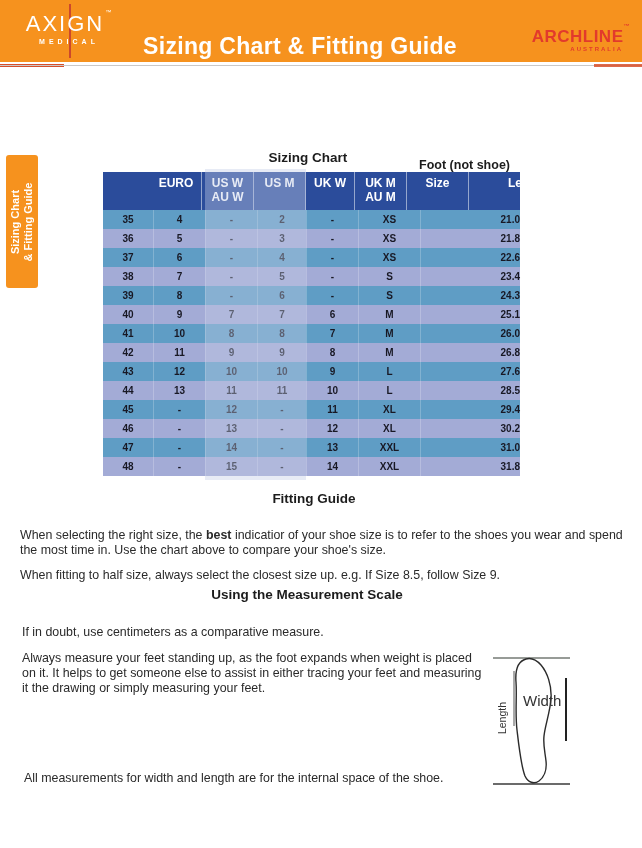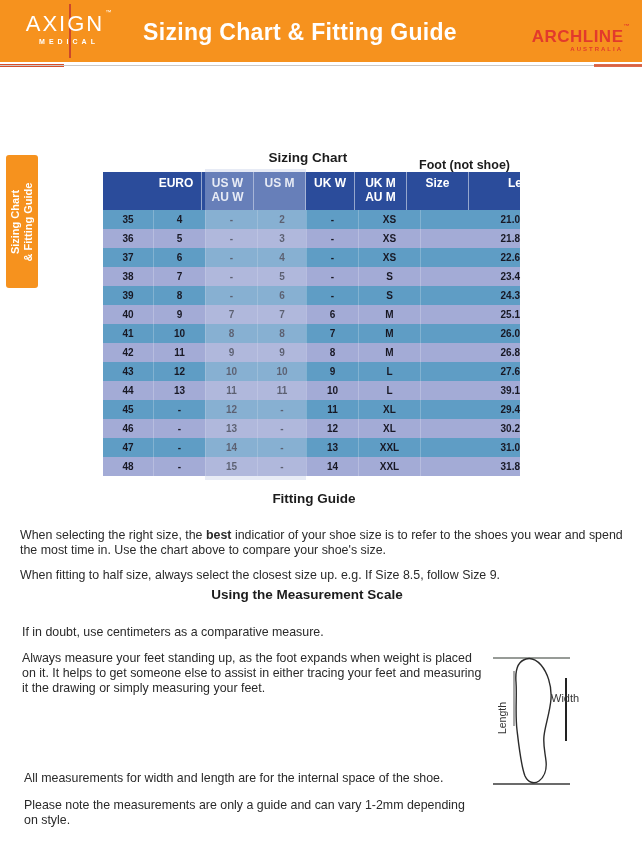--- a/index.html
+++ b/index.html
@@ -6,21 +6,21 @@
   #canvas{position:relative;width:642px;height:848px;background:#fff;overflow:hidden;
           font-family:"Liberation Sans",sans-serif;color:var(--text-dark,#231f20);}
 
   
   .banner{position:absolute;left:0;top:0;width:642px;height:62px;background:var(--orange);}
   .axign{position:absolute;left:22px;top:9px;width:94px;text-align:center;color:#fff;}
   .axign-line{position:absolute;left:69px;top:4px;width:2px;height:54px;background:#c8402e;opacity:.9;}
   .axign-name{position:relative;font-size:22px;letter-spacing:2px;font-weight:400;line-height:24px;}
   .axign-name sup{font-size:6px;position:relative;top:-9px;left:1px;}
   .axign-sub{font-size:7px;font-weight:700;letter-spacing:4px;margin-top:2px;}
-  .header-title{position:absolute;left:130px;top:19px;width:340px;text-align:center;
+  .header-title{position:absolute;left:130px;top:33px;width:340px;text-align:center;
                 color:#fff;font-size:23px;font-weight:700;letter-spacing:.3px;line-height:26px;}
   .archline{position:absolute;right:12px;top:25px;width:132px;text-align:right;color:var(--logo-red);}
   .archline-name{font-size:17px;font-weight:700;letter-spacing:.5px;line-height:17px;}
   .archline-name sup{font-size:6px;position:relative;top:-7px;}
   .archline-sub{font-size:6px;font-weight:700;letter-spacing:2px;margin-top:1px;margin-right:7px;}
 
   
   .rule-gray{position:absolute;top:65px;left:0;width:642px;height:1px;background:#c9c9c9;}
   .rule-red-left{position:absolute;top:64px;left:0;width:64px;height:3px;background:var(--rule-red);}
   .rule-red-right{position:absolute;top:64px;left:594px;width:48px;height:3px;background:var(--rule-red);opacity:.85;}
@@ -58,21 +58,21 @@
   #p1{top:516px;left:20px;width:604px;}
   #p2{top:556px;left:20px;width:604px;}
   #m1{top:613px;left:22px;width:470px;}
   #m2{top:639px;left:22px;width:462px;}
   #m3{top:695px;left:24px;width:470px;}
   #m4{top:759px;left:24px;width:470px;}
   #m5{top:786px;left:24px;width:455px;}
 
   
   .diagram{position:absolute;left:490px;top:650px;width:92px;height:142px;}
-  .width-label{position:absolute;left:33px;top:42px;font-size:11px;color:#333;margin-left:28px;}
+  .width-label{position:absolute;left:33px;top:42px;font-size:15px;color:#333;}
   .length-label{position:absolute;left:-9px;top:62px;width:42px;text-align:center;
                 transform:rotate(-90deg);font-size:10.5px;color:#333;}
 </style>
 </head>
 <body>
 
 <div id="canvas">
 
   <div class="banner">
     <div class="axign-line"></div>
@@ -209,21 +209,21 @@
           <div class="tcell c5">L</div>
           <div class="tcell c6">27.6</div>
         </div>
         <div class="trow">
           <div class="tcell c0">44</div>
           <div class="tcell c1">13</div>
           <div class="tcell c2">11</div>
           <div class="tcell c3">11</div>
           <div class="tcell c4">10</div>
           <div class="tcell c5">L</div>
-          <div class="tcell c6">39.1</div>
+          <div class="tcell c6">28.5</div>
         </div>
         <div class="trow">
           <div class="tcell c0">45</div>
           <div class="tcell c1">-</div>
           <div class="tcell c2">12</div>
           <div class="tcell c3">-</div>
           <div class="tcell c4">11</div>
           <div class="tcell c5">XL</div>
           <div class="tcell c6">29.4</div>
         </div>
@@ -260,21 +260,20 @@
   </div>
 
   <div class="h2" style="top:491px;padding-left:7px;">Fitting Guide</div>
   <p class="para" id="p1"><span>When selecting the right size, the </span><b>best</b><span> indicatior of your shoe size is to refer to the shoes you wear and spend the most time in. Use the chart above to compare your shoe's size.</span></p>
   <p class="para" id="p2">When fitting to half size, always select the closest size up. e.g. If Size 8.5, follow Size 9.</p>
 
   <div class="h2" style="top:587px;">Using the Measurement Scale</div>
   <p class="para" id="m1">If in doubt, use centimeters as a comparative measure.</p>
   <p class="para" id="m2">Always measure your feet standing up, as the foot expands when weight is placed on it. It helps to get someone else to assist in either tracing your feet and measuring it the drawing or simply measuring your feet.</p>
   <p class="para" id="m4">All measurements for width and length are for the internal space of the shoe.</p>
-  <p class="para" id="m5">Please note the measurements are only a guide and can vary 1-2mm depending on style.</p>
 
   <div class="diagram">
     <svg width="92" height="142" viewBox="0 0 92 142">
       <line x1="3" y1="8" x2="80" y2="8" stroke="#979b97" stroke-width="2"></line>
       <line x1="3" y1="134" x2="80" y2="134" stroke="#3a3a3a" stroke-width="1.5"></line>
       <line x1="24" y1="21" x2="24" y2="76" stroke="#555555" stroke-width="1"></line>
       <line x1="76" y1="28" x2="76" y2="91" stroke="#222222" stroke-width="2"></line>
       <path d="M36,9 C29,11 25,19 26,32 C27,46 25,64 27,80 C29,97 31,116 35,126 C38,132.5 44,134.5 49,131 C54,127.5 57,120 56,111 C55,102 53,95 54,86 C55,76 60,62 61,49 C62,35 57,22 51,15 C46,9.5 41,7.5 36,9 Z" fill="none" stroke="#2b2b2b" stroke-width="1.4"></path>
     </svg>
     <span class="width-label">Width</span>

